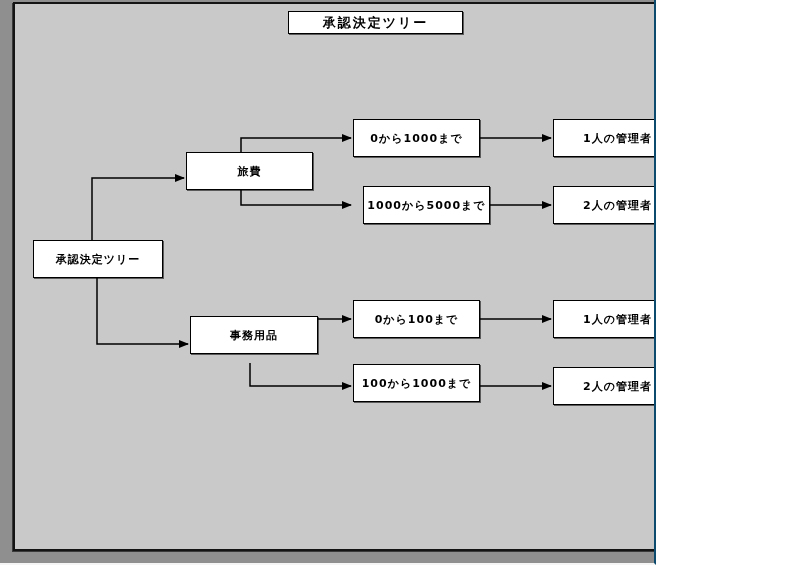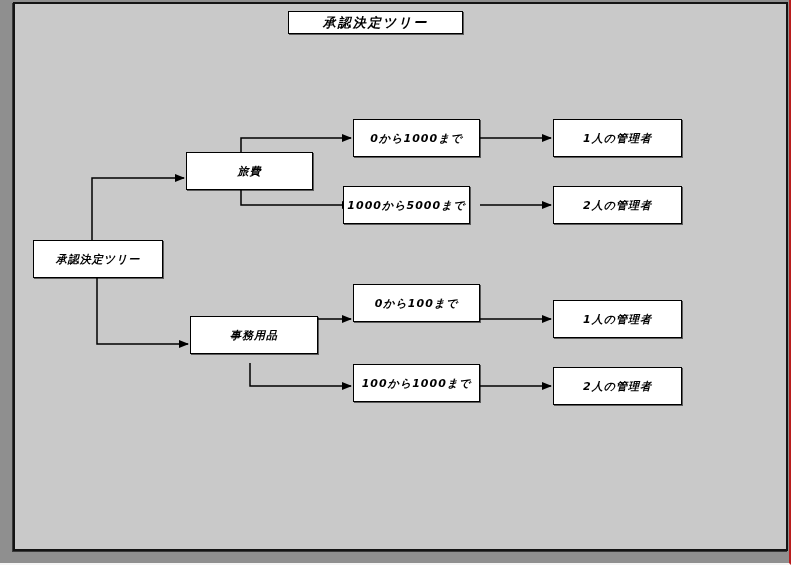--- a/index.html
+++ b/index.html
@@ -1,25 +1,24 @@
 <!DOCTYPE html>
 <html style="--outer-bg: #8f8f8f; --panel-bg: #c9c9c9; --node-bg: #ffffff;"><head>
 <meta charset="utf-8">
 <style>
   html, body { margin:0; padding:0; background:#ffffff; }
   .stage {
     position:relative;
-    width:791px; height:565px;
+    width:656px; height:565px;
     background:var(--outer-bg, #8f8f8f);
     box-sizing:border-box;
-    border-right:2px solid #b91c1c;
+    border-right:2px solid #0c4a6e;
     border-bottom:2px solid #f5f5f5;
     overflow:hidden;
     font-family:"DejaVu Sans","Liberation Sans",sans-serif;
-    font-style:italic;
   }
   .panel {
     position:absolute;
     left:13px; top:2px;
     width:775px; height:549px;
     background:var(--panel-bg, #c9c9c9);
     border:2px solid #141414;
     box-sizing:border-box;
     box-shadow:-1px 1px 0 #3a3a3a;
   }
@@ -82,20 +81,20 @@
   <div class="title-box">
     <span>承認決定ツリー</span>
   </div>
 
   <div>
       <div class="node" style="left: 33px; top: 240px; width: 130px; height: 38px;">承認決定ツリー</div>
       <div class="node" style="left: 186px; top: 152px; width: 127px; height: 38px; text-align: center;">旅費</div>
       <div class="node" style="left: 190px; top: 316px; width: 128px; height: 38px;">事務用品</div>
       <div class="node" style="left: 353px; top: 119px; width: 127px; height: 38px;">0から1000まで</div>
       <div class="node" style="left: 553px; top: 119px; width: 129px; height: 38px;">1人の管理者</div>
-      <div class="node" style="left: 343px; top: 186px; width: 127px; height: 38px;">1000から5000まで</div>
+      <div class="node" style="left: 363px; top: 186px; width: 127px; height: 38px;">1000から5000まで</div>
       <div class="node" style="left: 553px; top: 186px; width: 129px; height: 38px;">2人の管理者</div>
-      <div class="node" style="left: 353px; top: 284px; width: 127px; height: 38px;">0から100まで</div>
+      <div class="node" style="left: 353px; top: 300px; width: 127px; height: 38px;">0から100まで</div>
       <div class="node" style="left: 553px; top: 300px; width: 129px; height: 38px;">1人の管理者</div>
       <div class="node" style="left: 353px; top: 364px; width: 127px; height: 38px;">100から1000まで</div>
       <div class="node" style="left: 553px; top: 367px; width: 129px; height: 38px;">2人の管理者</div>
     </div>
 </div>
 
 </body></html>

